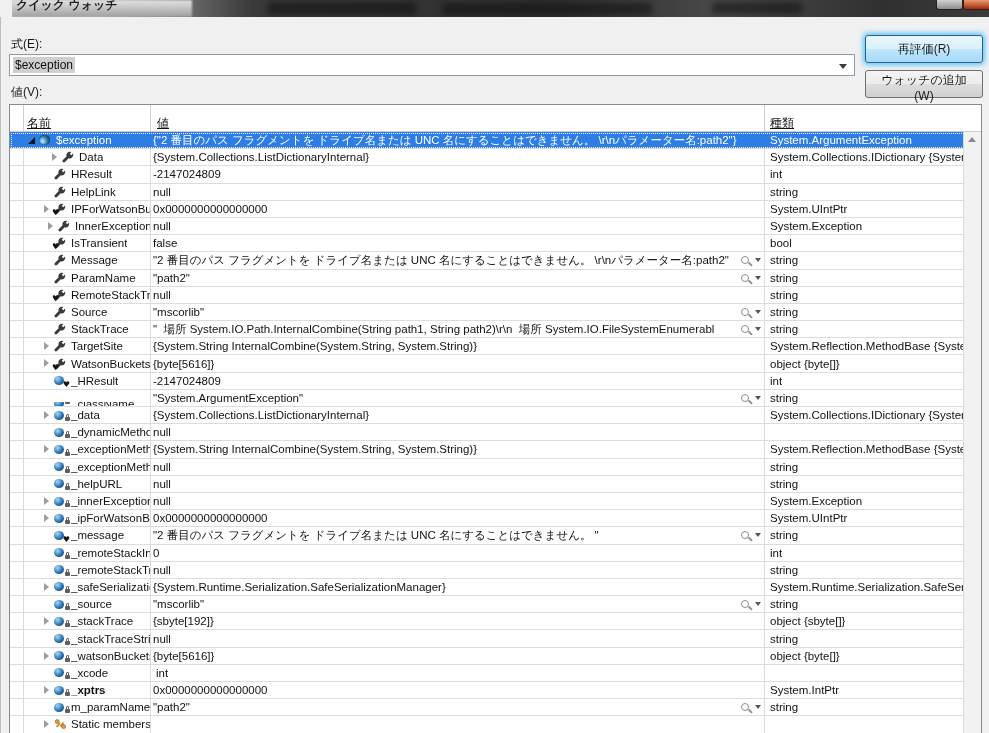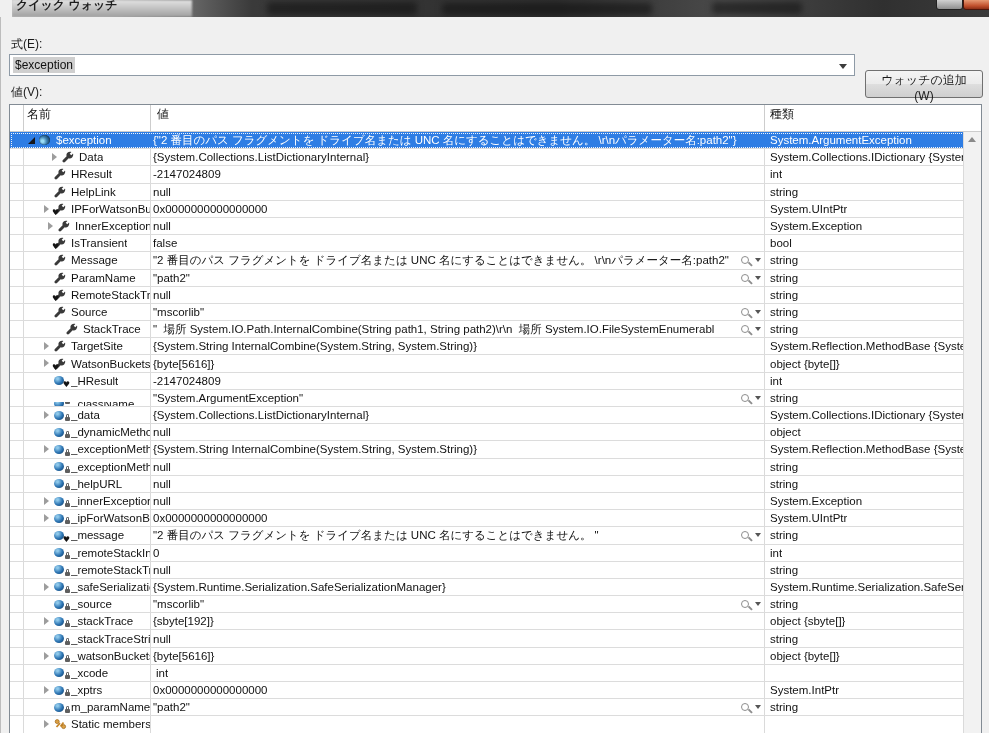--- a/index.html
+++ b/index.html
@@ -29,21 +29,21 @@
   .combo-text{margin-left:3px;font-size:12px;color:#111;background:#cfcfcf;padding:1px 2px;}
   .combo-arrow{position:absolute;right:7px;top:9px;width:0;height:0;border-left:4px solid transparent;border-right:4px solid transparent;border-top:5px solid #3c3c3c;}
 
   .btn{position:absolute;left:864px;width:118px;height:28px;font-family:inherit;font-size:12px;color:#1a1a1a;border-radius:3px;cursor:default;}
   .btn-primary{top:18px;border:1px solid #2c628b;background:linear-gradient(#eaf6fd,#d9f0fc 48%,#bee6fd 52%,#a7d9f5);box-shadow:0 0 5px 2px rgba(60,190,255,.85);}
   .btn-normal{top:53px;border:1px solid #707070;background:linear-gradient(#f4f4f4,#ebebeb 48%,#dddddd 52%,#cfcfcf);}
 
   
   .grid{position:absolute;left:8px;top:87px;width:973px;height:630px;background:#fff;border:1px solid #828b94;box-sizing:border-box;overflow:hidden;}
   .ghead{position:absolute;left:0;top:0;right:0;height:27px;background:#fff;border-bottom:1px solid #cdcdcd;box-sizing:border-box;font-size:12px;color:#111;}
-  .ghead .hc{position:absolute;top:1px;white-space:nowrap;}
+  .ghead .hc{position:absolute;top:10px;white-space:nowrap;text-decoration:underline;}
   .h-name{left:17px;}
   .h-value{left:147px;}
   .h-type{left:760px;}
   .ghead .hl{position:absolute;top:0;bottom:0;width:1px;background:#cdcdcd;}
 
   .gbody{position:absolute;left:0;top:27px;width:955px;bottom:0;}
   .vl{position:absolute;top:0;bottom:0;width:1px;background:#dadada;}
 
   .row{position:relative;width:955px;height:17.2px;box-sizing:border-box;border-bottom:1px solid #dcdcdc;display:flex;font-size:11.5px;color:#111;}
   .row.sel{background:#2e7de4;color:#fff;outline:1px dotted #eef3fa;outline-offset:-2px;}
@@ -90,20 +90,21 @@
   </div>
 
   <div class="client">
     <div class="lbl lbl-expr">式(E):</div>
 
     <div class="combo">
       <span class="combo-text">$exception</span>
       <span class="combo-arrow"></span>
     </div>
 
+    <button class="btn btn-primary">再評価(R)</button>
     <button class="btn btn-normal">ウォッチの追加(W)</button>
 
     <div class="lbl lbl-val">値(V):</div>
 
     <div class="grid">
       <div class="ghead">
         <span class="hc h-name">名前</span>
         <span class="hc h-value">値</span>
         <span class="hc h-type">種類</span>
         <div class="hl" style="left:13px"></div>
@@ -308,21 +309,21 @@
               <span class="mag">
                 <span class="glass"></span>
                 <span class="marr"></span>
               </span>
             </div>
             <div class="cell c-type">
               <span class="txt">string</span>
             </div>
           </div>
           <div class="row">
-            <div class="cell c-name" style="padding-left: 44px;">
+            <div class="cell c-name" style="padding-left: 32px;">
               <span class="exp"></span>
               <span class="ic">
                 <svg width="12" height="12" viewBox="0 0 12 12">
                   <path fill="#3a3a3a" d="M11 2.6 9.3 4.3 7.7 2.7 9.4 1C8 .4 6.4.8 5.4 1.8c-.9.9-1.2 2.2-.8 3.4L.9 8.9c-.6.6-.6 1.5 0 2.1.6.6 1.5.6 2.1 0l3.7-3.7c1.2.4 2.5.1 3.4-.8 1-1 1.4-2.5.9-3.9z"></path>
                 </svg>
               </span>
               <span class="txt">StackTrace</span>
             </div>
             <div class="cell c-value">
               <span class="vtext">"  場所 System.IO.Path.InternalCombine(String path1, String path2)\r\n  場所 System.IO.FileSystemEnumerabl</span>
@@ -427,23 +428,20 @@
               <span class="exp"></span>
               <span class="ic">
                 <span class="sphere"></span>
                 <span class="lockb pos-r"></span>
               </span>
               <span class="txt">_dynamicMethods</span>
             </div>
             <div class="cell c-value">
               <span class="vtext">null</span>
             </div>
-            <div class="cell c-type">
-              <span class="txt">object</span>
-            </div>
           </div>
           <div class="row">
             <div class="cell c-name" style="padding-left: 32px;">
               <span class="exp c"></span>
               <span class="ic">
                 <span class="sphere"></span>
                 <span class="lockb pos-r"></span>
               </span>
               <span class="txt">_exceptionMethod</span>
             </div>
@@ -661,21 +659,21 @@
                 <span class="sphere"></span>
                 <span class="lockb pos-r"></span>
               </span>
               <span class="txt">_xcode</span>
             </div>
             <div class="cell c-type">
               <span class="txt">int</span>
             </div>
           </div>
           <div class="row">
-            <div class="cell c-name" style="padding-left: 32px;">
+            <div class="cell c-name" style="padding-left: 32px; font-weight: bold;">
               <span class="exp c"></span>
               <span class="ic">
                 <span class="sphere"></span>
                 <span class="lockb pos-r"></span>
               </span>
               <span class="txt">_xptrs</span>
             </div>
             <div class="cell c-value">
               <span class="vtext">0x0000000000000000</span>
             </div>

